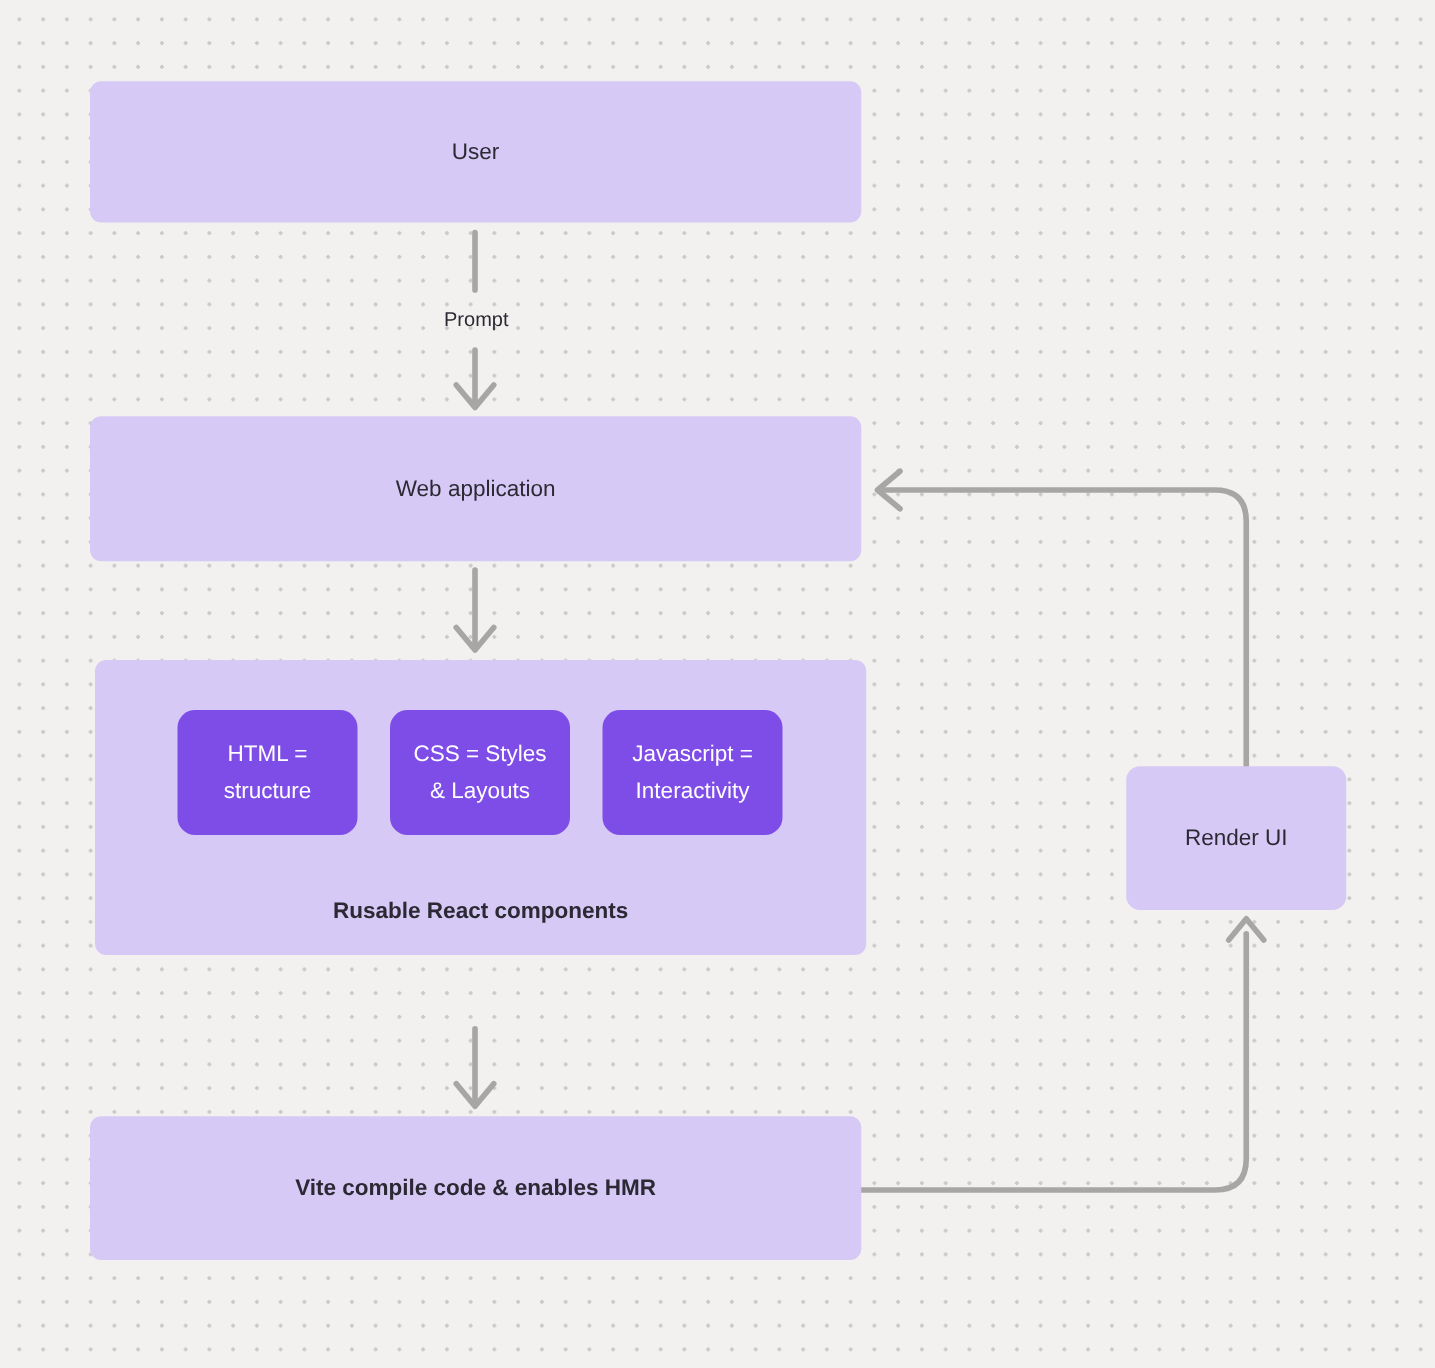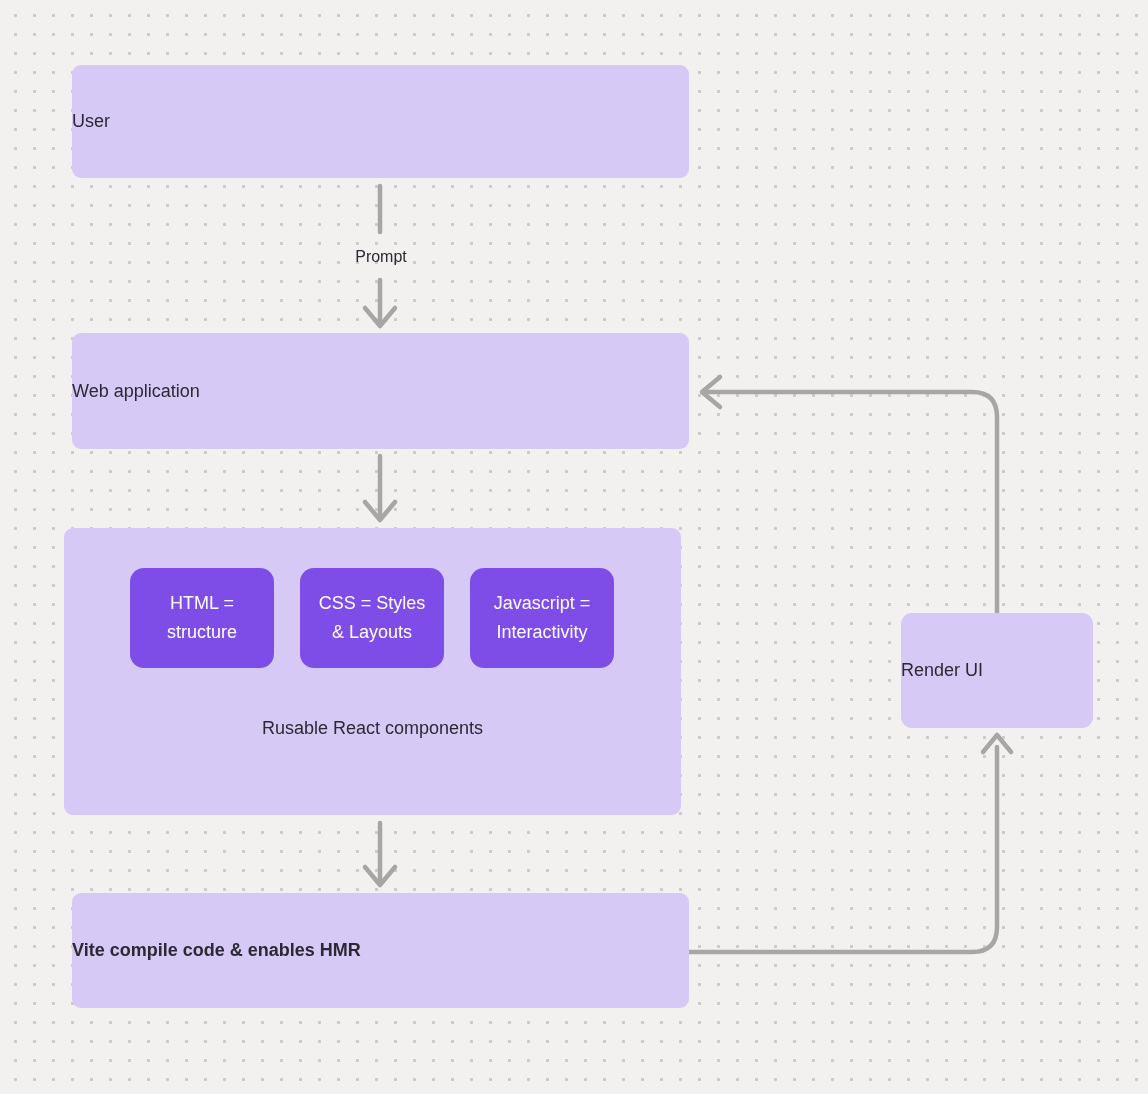--- a/index.html
+++ b/index.html
@@ -31,48 +31,48 @@
     fill:none;
     stroke:var(--arrow);
     stroke-width:4.5;
     stroke-linecap:round;
     stroke-linejoin:round;
   }
   .node{
     position:absolute;
     background:var(--box-fill);
     border-radius:9px;
-    display:flex;align-items:center;
+    display:flex;align-items:center;justify-content:center;
     color:var(--text);
     font-size:18px;font-weight:500;
     text-align:center;
   }
   .node-user{left:72px;top:65px;width:617px;height:113px;}
   .node-webapp{left:72px;top:333px;width:617px;height:116px;}
-  .node-container{left:64px;top:528px;width:617px;height:287px;display:block;}
+  .node-container{left:76px;top:528px;width:617px;height:236px;display:block;}
   .node-vite{left:72px;top:893px;width:617px;height:115px;font-weight:bold;}
-  .node-render{left:901px;top:613px;width:192px;height:115px;border-radius:11px;}
+  .node-render{left:901px;top:613px;width:176px;height:115px;border-radius:11px;}
   .chip{
     position:absolute;top:40px;width:144px;height:100px;
     background:var(--chip-fill);
     color:var(--chip-text);
     border-radius:14px;
     display:flex;align-items:center;justify-content:center;
     text-align:center;
     font-size:18px;font-weight:500;line-height:29px;
     padding:0 12px;
   }
   .chip-1{left:66px;}
   .chip-2{left:236px;}
   .chip-3{left:406px;}
   .container-caption{
     position:absolute;left:0;top:190px;width:100%;
     text-align:center;
     color:var(--text);
-    font-size:18px;font-weight:400;
+    font-size:18px;font-weight:700;
   }
   .edge-label{
     position:absolute;left:331px;top:245px;width:100px;height:24px;
     display:flex;align-items:center;justify-content:center;
     color:var(--text);
     font-size:16px;font-weight:500;
   }
 </style>
 </head>
 <body>

